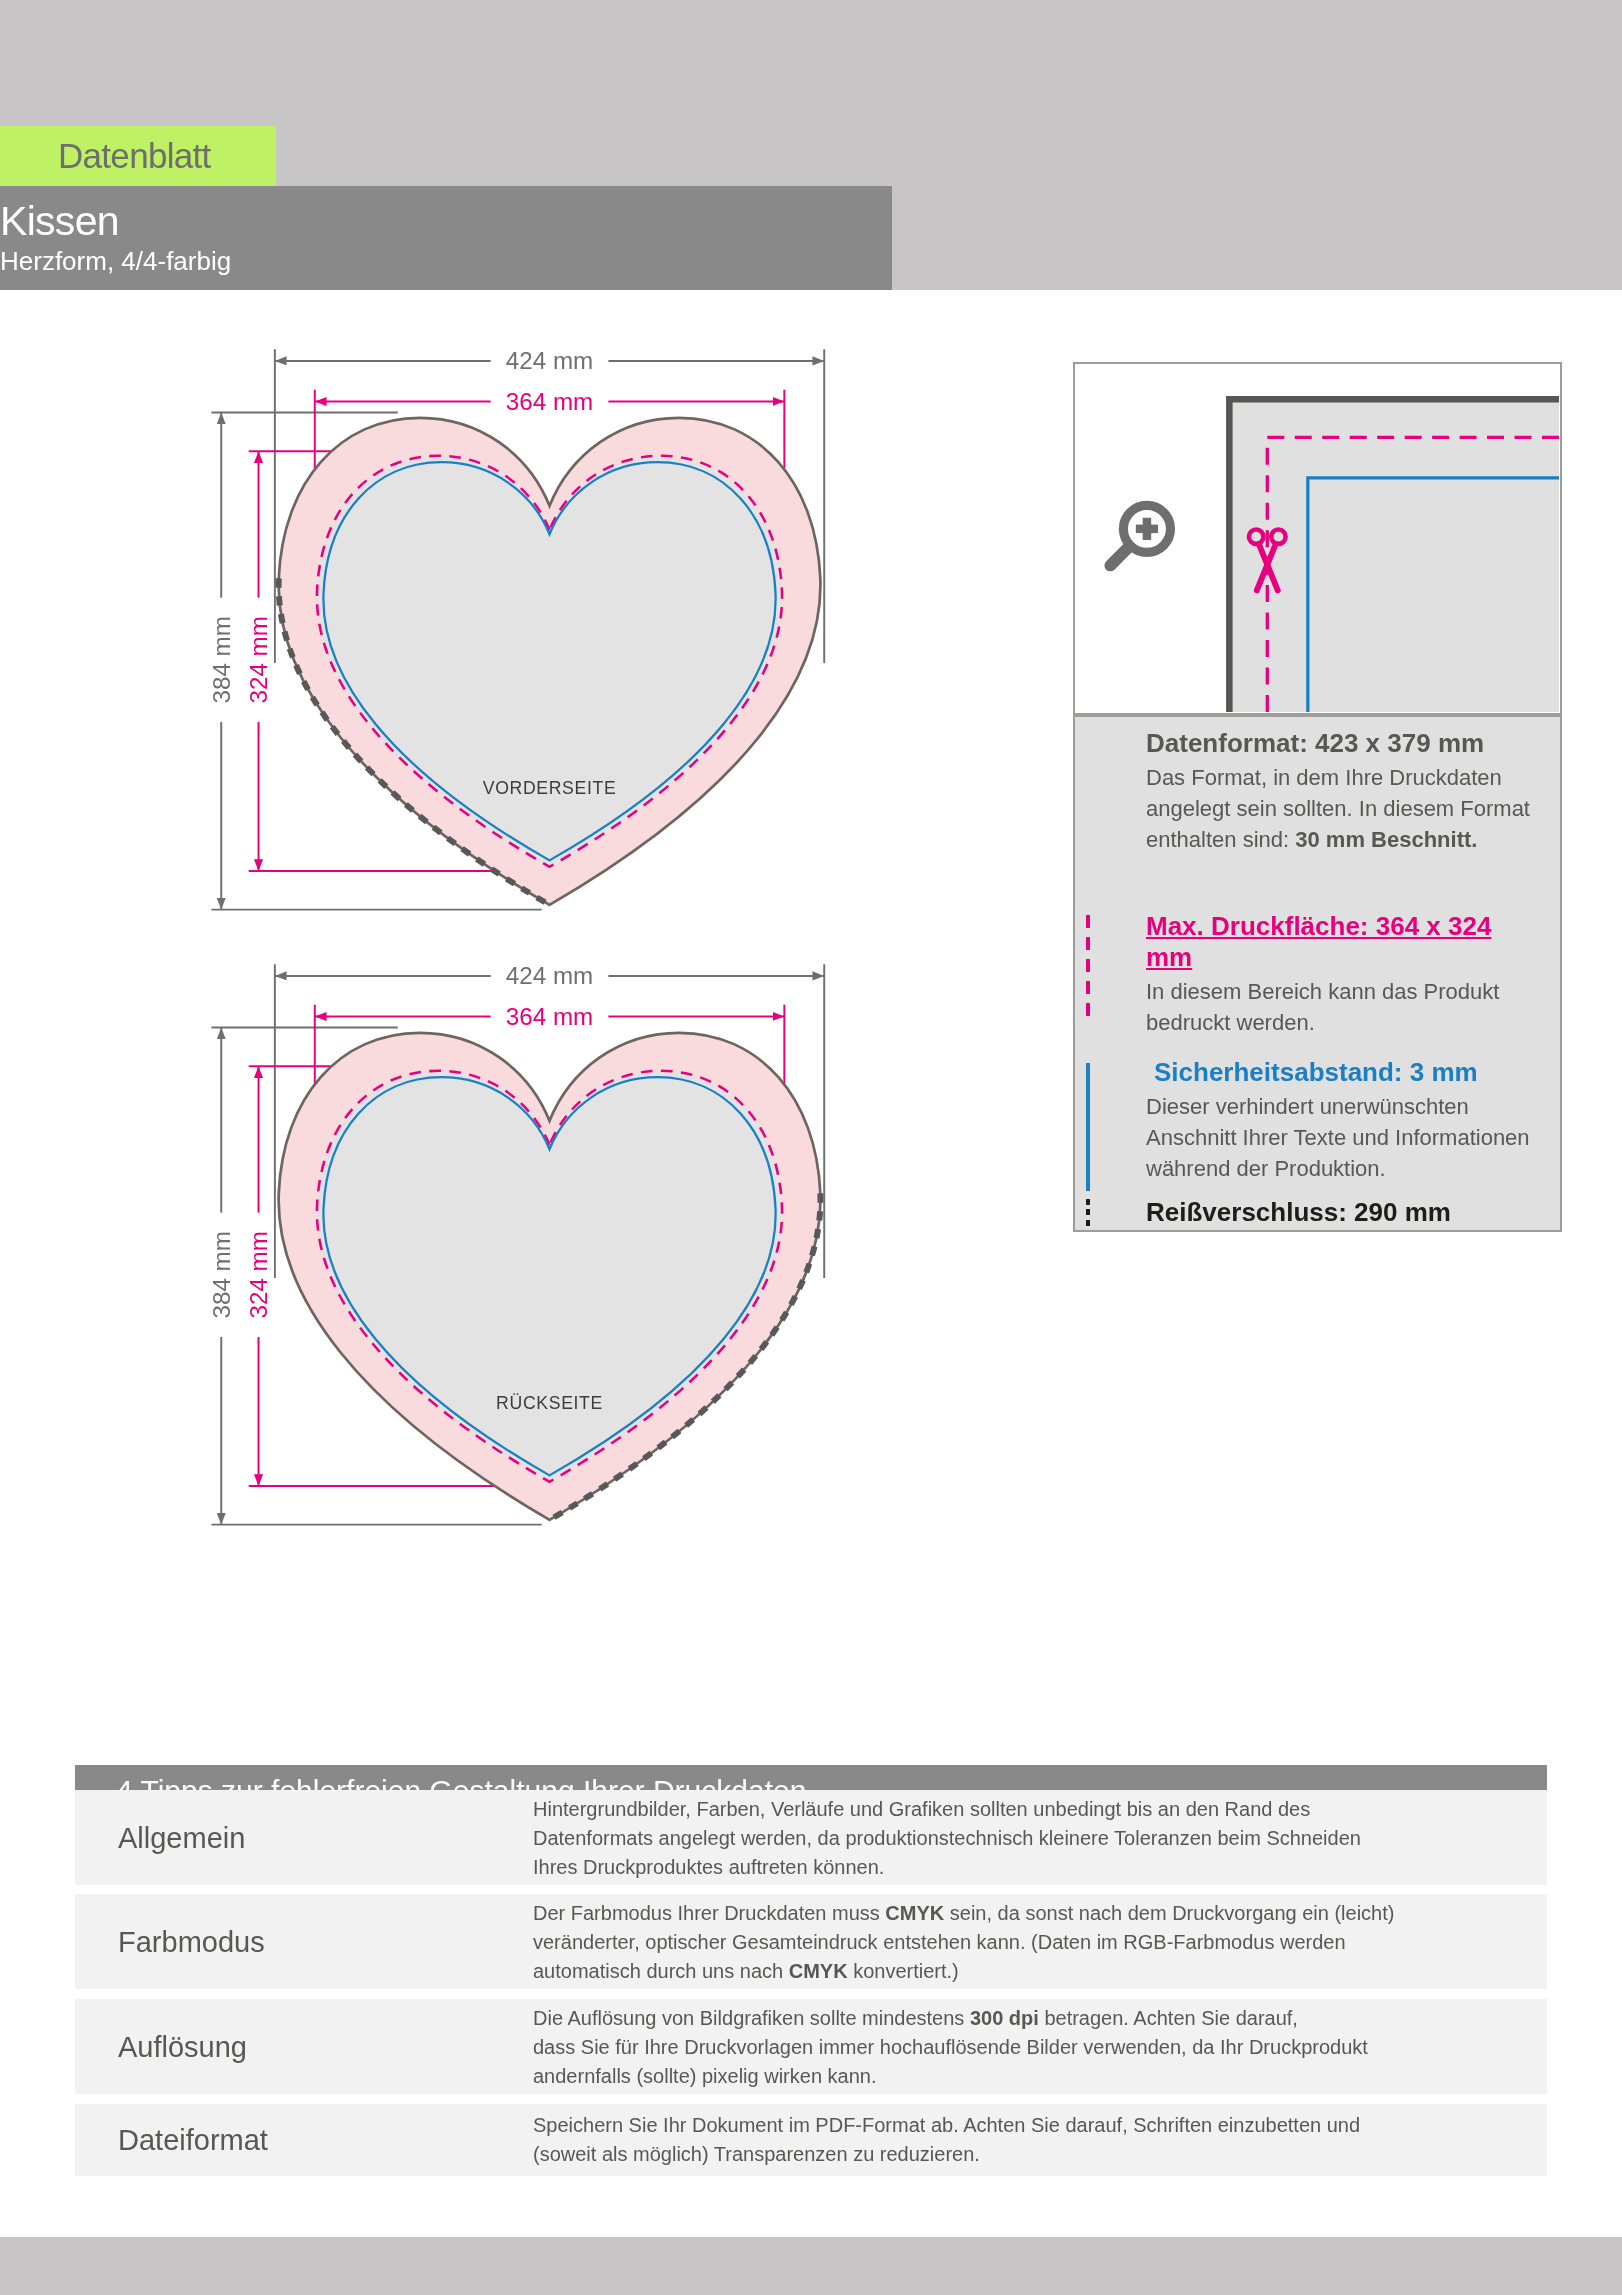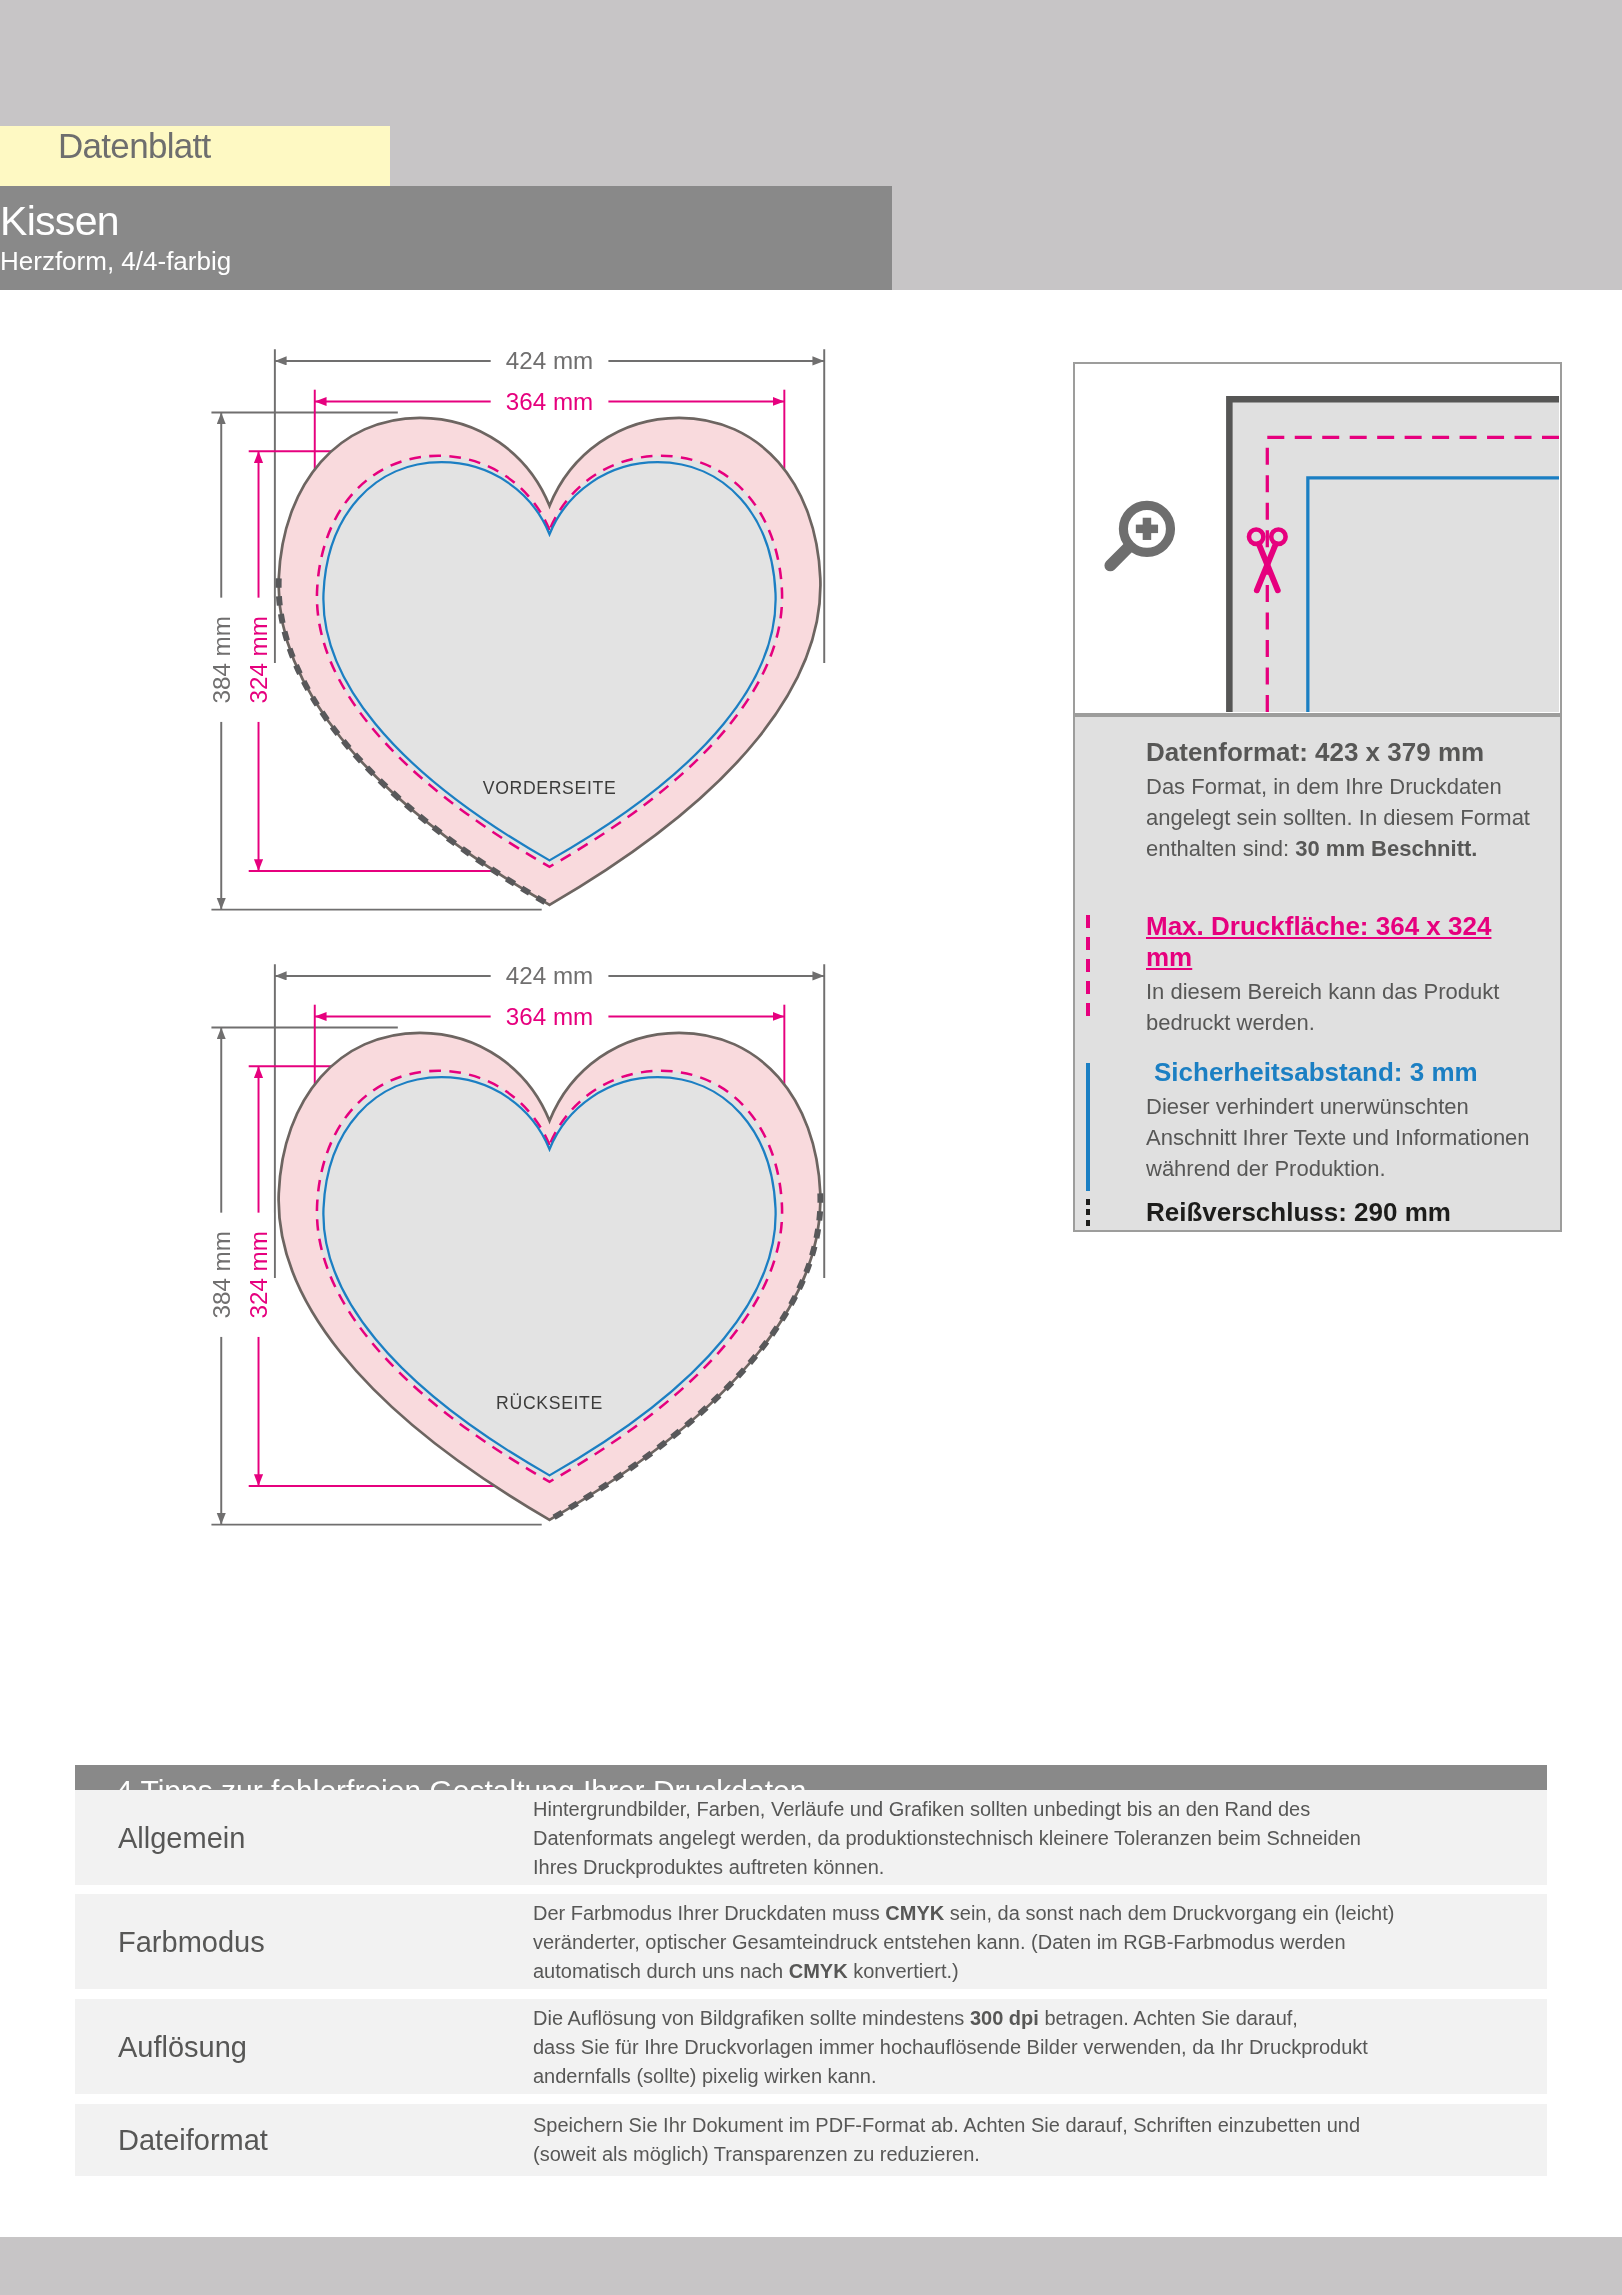--- a/index.html
+++ b/index.html
@@ -2,22 +2,22 @@
 <html style="--magenta: #e6007e; --blue: #1b7fc3; --pink_fill: #f9dadd; --inner_fill: #e3e3e3; --outline: #6d6561; --zipper: #58585a; --dim_gray: #706f6f; --band_gray: #c7c5c6; --bar_gray: #898989; --box_gray: #e0e0e0; --row_gray: #f2f2f2; --text_dark: #575756; --text_black: #1d1d1b;font-size:10.5px"><head>
 <meta charset="utf-8">
 <style>
   html,body{margin:0;padding:0;background:#fff;}
   .page{position:relative;width:1623px;height:2295px;background:#fff;overflow:hidden;
         font-family:"Liberation Sans", sans-serif;color:var(--text_dark);}
   .abs{position:absolute;}
 
   
   .top-band{left:0;top:0;width:1623px;height:290px;background:var(--band_gray);}
-  .doc-label-box{left:0;top:126px;width:390px;height:60px;background:#fef9c3;
-                 display:flex;}
+  .doc-label-box{left:0;top:126px;width:276px;height:60px;background:#bef264;
+                 display:flex;align-items:center;}
   .doc-label-box span{padding-left:58px;font-size:35px;color:#6e6e6e;letter-spacing:-0.7px;}
   .title-bar{left:0;top:186px;width:892px;height:104px;background:var(--bar_gray);
              display:flex;flex-direction:column;align-items:flex-start;justify-content:center;
              padding-right:63px;box-sizing:border-box;color:#fff;}
   .title-bar .t1{font-size:41px;line-height:46px;letter-spacing:-0.7px;}
   .title-bar .t2{font-size:26px;line-height:34px;}
 
   
   .detail-box{left:1073px;top:362px;width:489px;height:353px;background:#ffffff;
               border:2.6px solid #9d9d9c;box-sizing:border-box;overflow:hidden;}
@@ -172,21 +172,21 @@
       <g transform="translate(110,252)" stroke="#6e6e6e">
         <circle cx="0" cy="0" r="36" fill="none" stroke-width="14"></circle>
         <line x1="-17" y1="0" x2="17" y2="0" stroke-width="13"></line>
         <line x1="0" y1="-17" x2="0" y2="17" stroke-width="13"></line>
         <line x1="-28" y1="28" x2="-56" y2="56" stroke-width="18" stroke-linecap="round"></line>
       </g>
     </svg>
   </div>
 
   <div class="abs info-box">
-    <div class="leg-block" style="top:20px;">
+    <div class="leg-block" style="top:11px;">
       <div class="leg-title" style="color:var(--text_dark);">Datenformat: 423 x 379 mm</div>
       <div class="leg-body"><span>Das Format, in dem Ihre Druckdaten</span><br><span>angelegt sein sollten. In diesem Format</span><br><span>enthalten sind: </span><b>30 mm Beschnitt.</b></div>
     </div>
 
     <div class="leg-marker mk-dash-magenta" style="top:198px;height:101px;"></div>
     <div class="leg-block" style="top:194px;">
       <div class="leg-title" style="color:var(--magenta);text-decoration:underline;">Max. Druckfläche: 364 x 324 mm</div>
       <div class="leg-body"><span>In diesem Bereich kann das Produkt</span><br><span>bedruckt werden.</span></div>
     </div>
 

